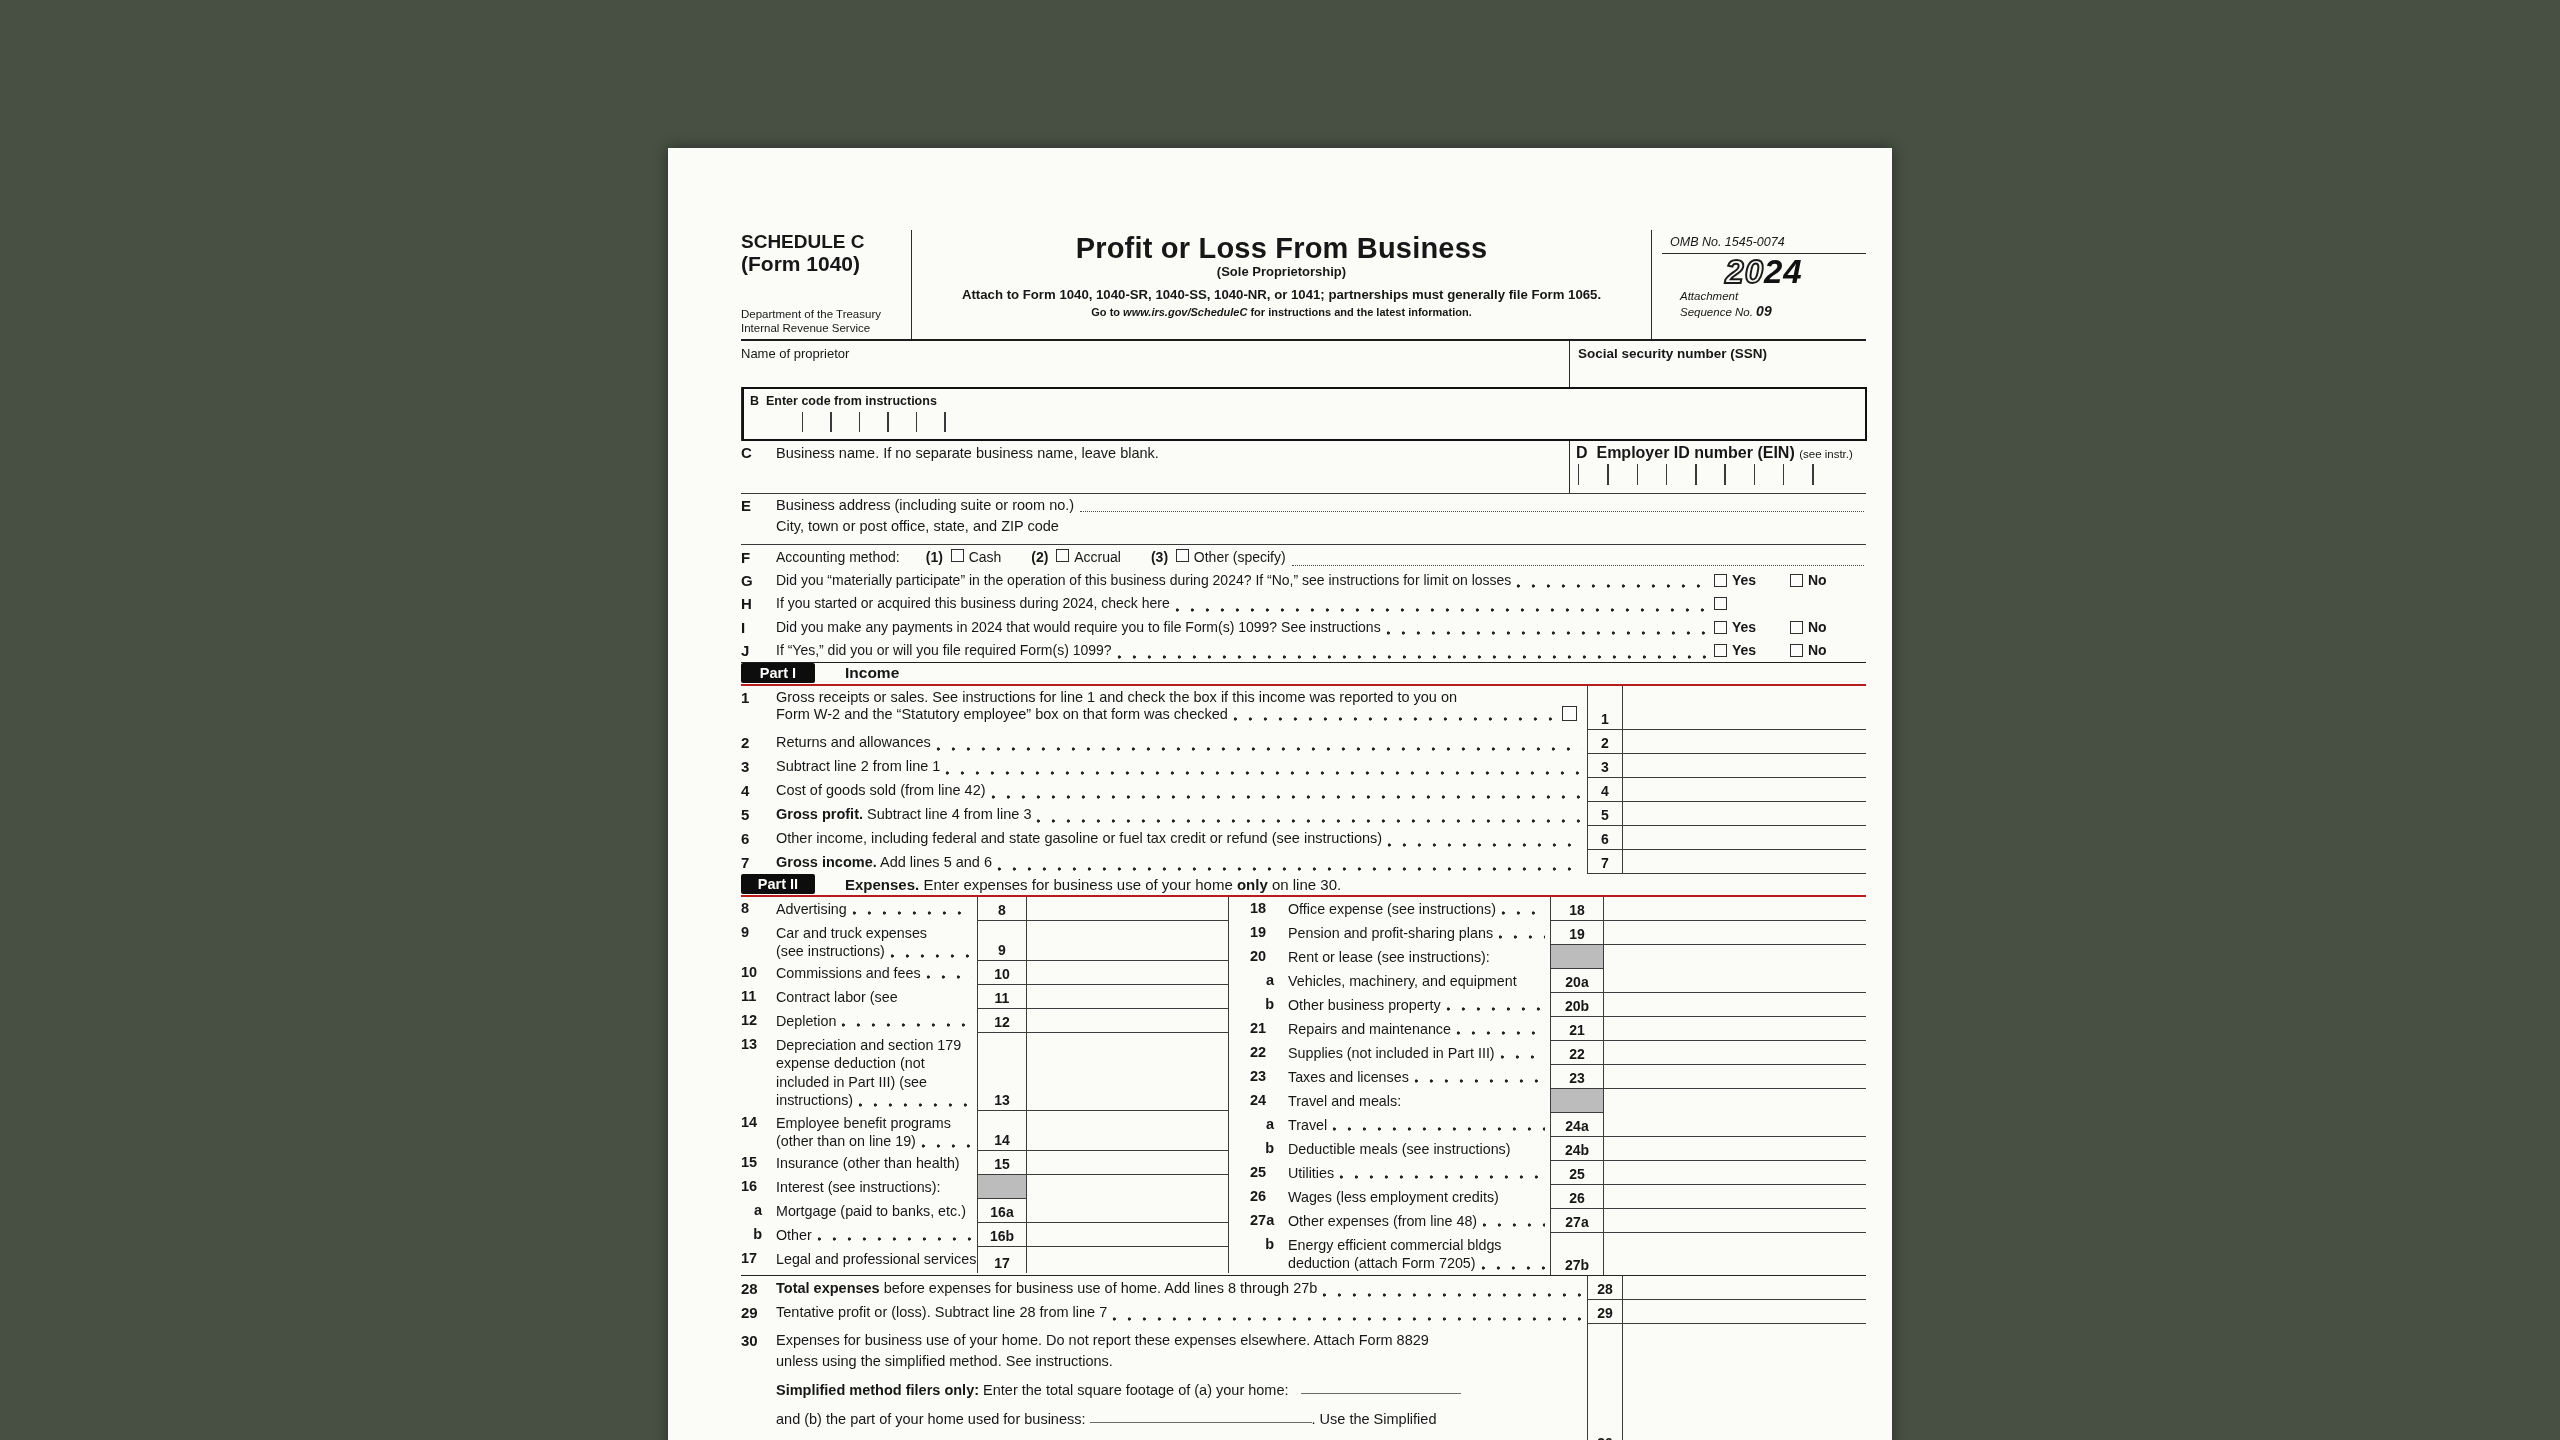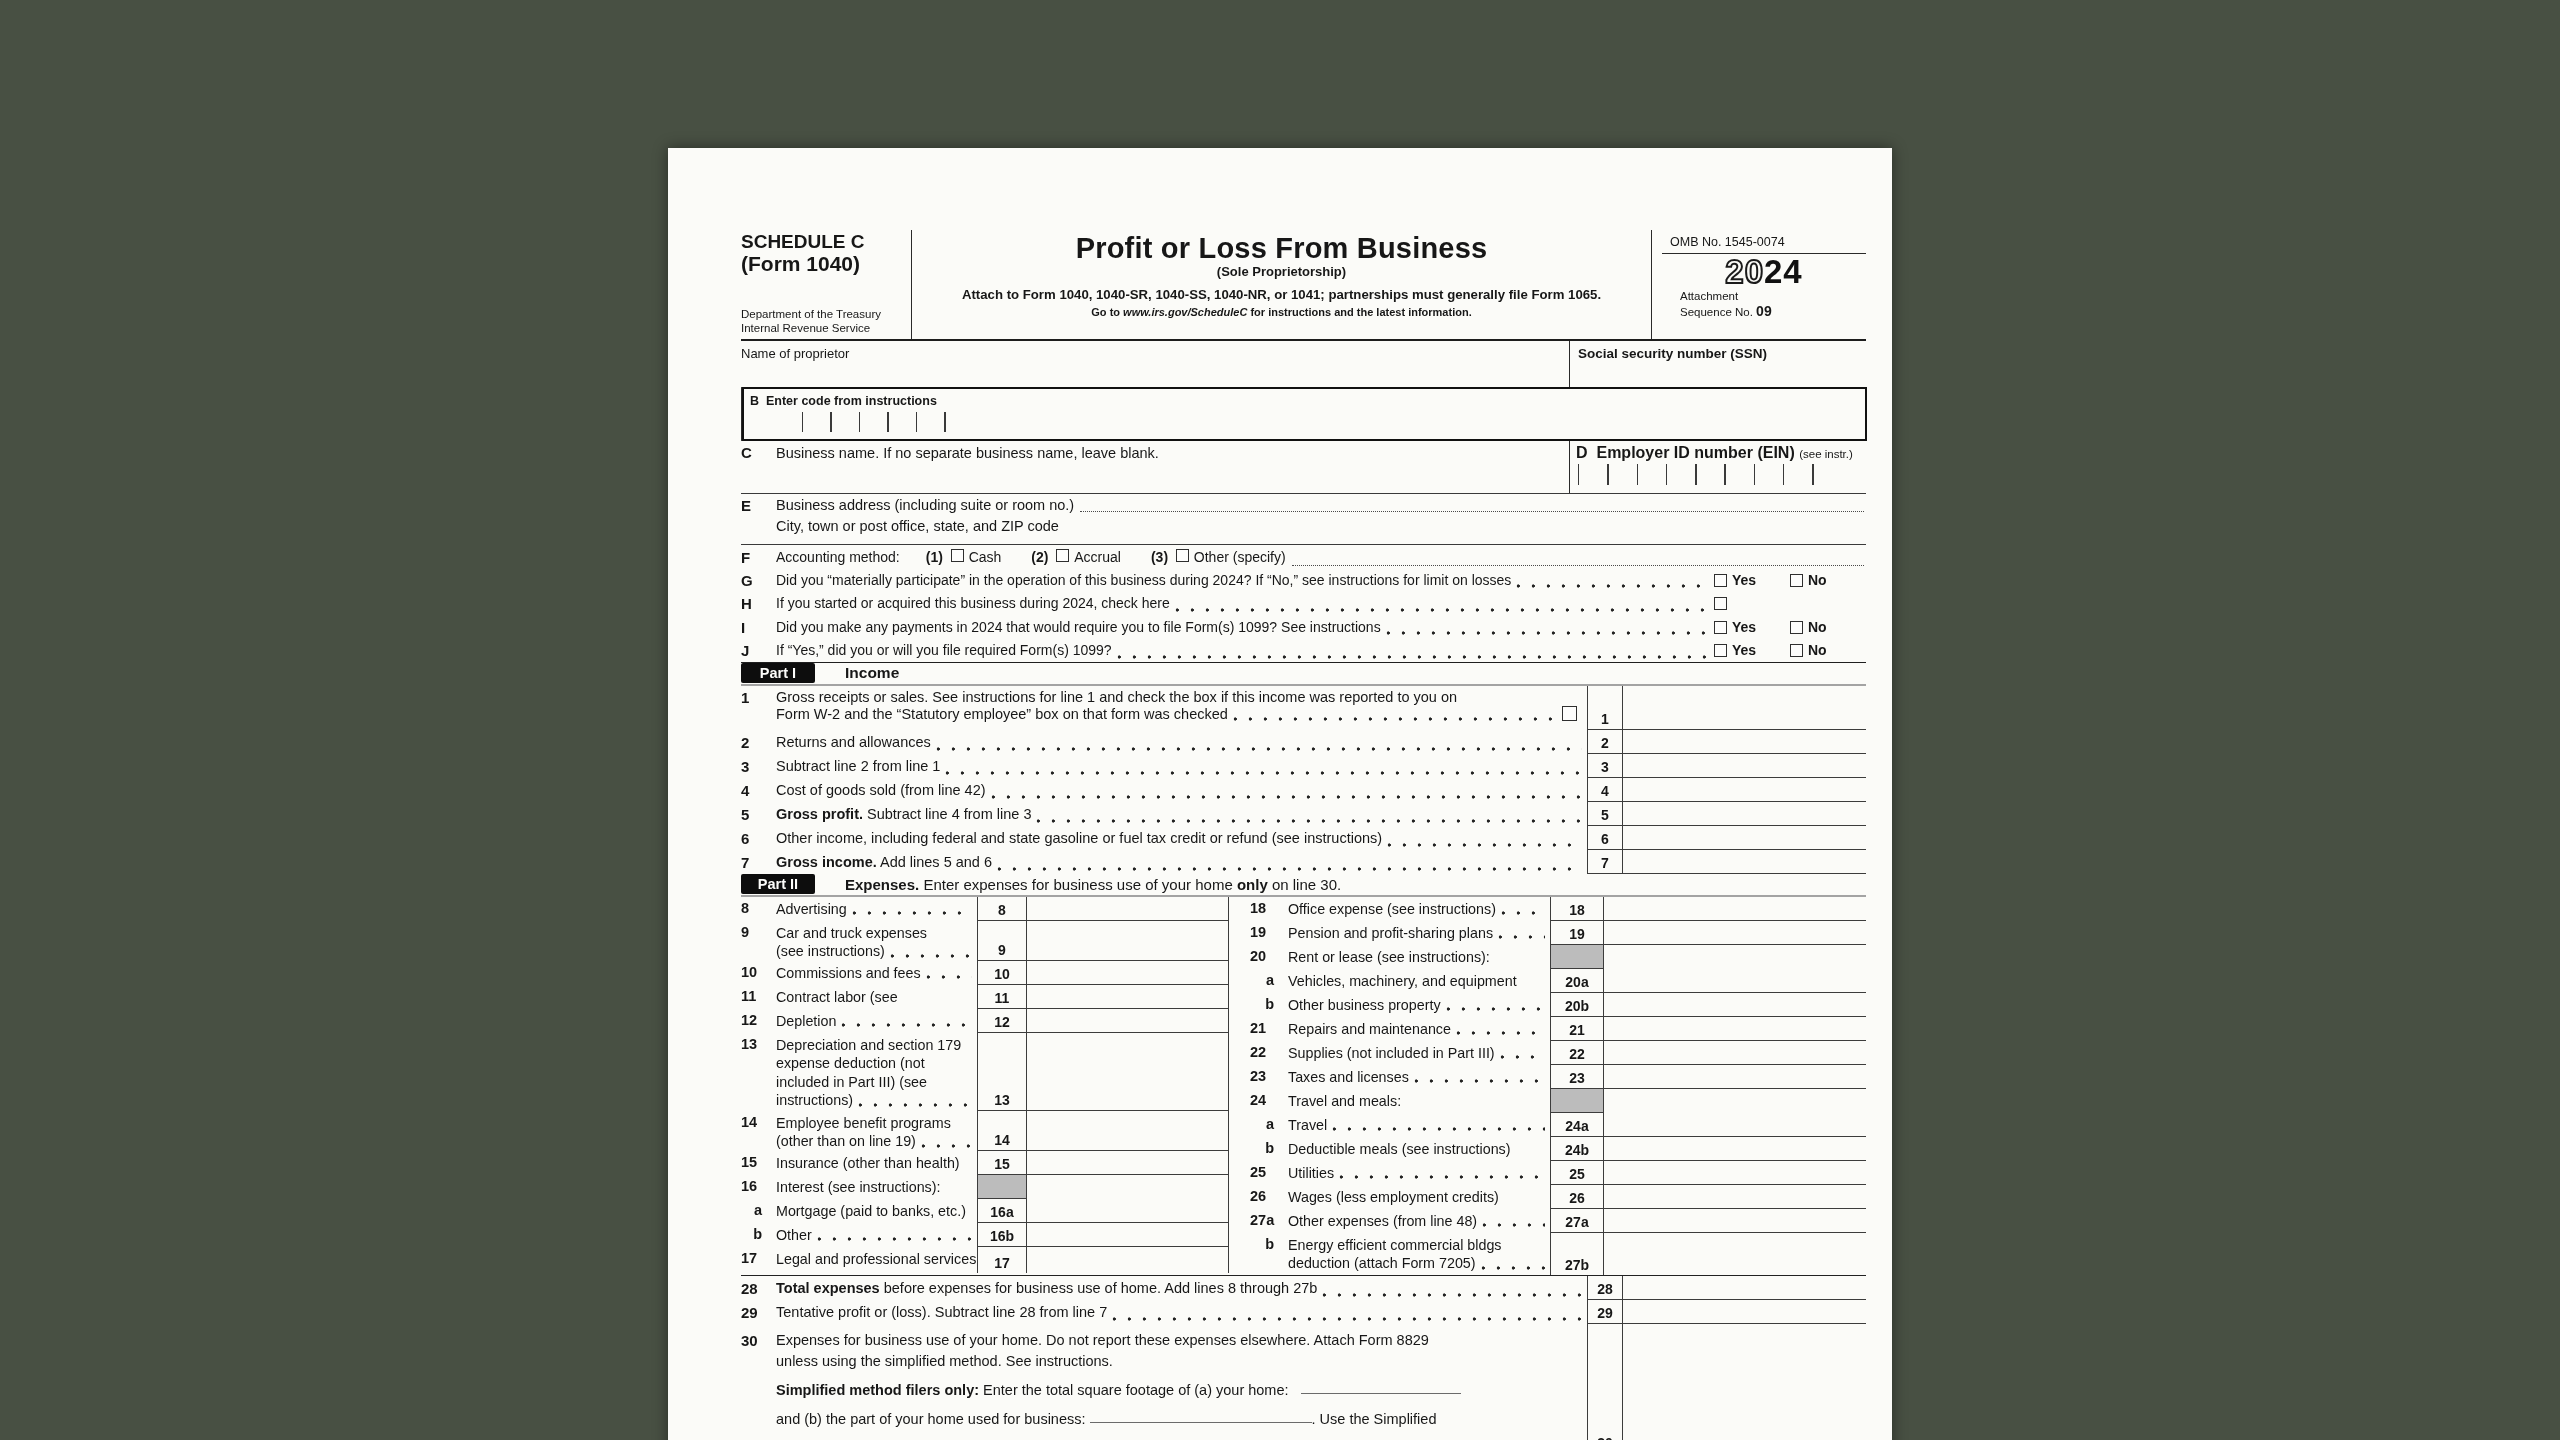--- a/index.html
+++ b/index.html
@@ -14,21 +14,21 @@
     position:absolute;left:668px;top:148px;width:1224px;height:1500px;
     background:#fbfbf8;box-shadow:0 0 14px rgba(0,0,0,.45);
     box-sizing:border-box;padding:82px 26px 0 73px;
   }
   .content{width:1125px;position:relative;}
 
   
   .hdr{display:flex;border-bottom:2px solid #1d1d1d;}
   .hdr-left{width:170px;display:flex;flex-direction:column;padding:2px 4px 3px 0;box-sizing:border-box;}
   .hdr-mid{width:741px;border-left:1.5px solid #2a2a2a;border-right:1.5px solid #2a2a2a;text-align:center;padding:2px 6px 4px;box-sizing:border-box;}
-  .hdr-right{flex:1;padding:2px 0 18px 10px;box-sizing:border-box;}
+  .hdr-right{flex:1;padding:2px 0 18px 10px;box-sizing:border-box;font-style:italic;}
   .sched{font-size:19px;font-weight:bold;line-height:1.05;}
   .form1040{font-size:21px;font-weight:bold;line-height:1.1;}
   .dept{font-size:11.5px;line-height:1.18;margin-top:auto;}
   .title{font-size:29px;font-weight:bold;line-height:1.05;margin-top:1px;letter-spacing:.2px;}
   .subtitle{font-size:13px;font-weight:bold;margin-top:1px;}
   .attach{font-size:13.2px;font-weight:bold;margin-top:6px;line-height:1.45;}
   .gotoline{font-size:11px;font-weight:bold;line-height:1.3;}
   .itl{font-style:italic;}
   .omb{font-size:12.5px;padding:3px 0 4px 8px;border-bottom:1.2px solid #2a2a2a;}
   .year{font-size:33px;font-weight:800;text-align:center;line-height:1.02;margin-top:1px;letter-spacing:1px;}
@@ -61,21 +61,21 @@
   .cb{display:inline-block;width:13px;height:13px;border:1.5px solid #2f2f2f;box-sizing:border-box;background:#fdfdfc;vertical-align:-2px;margin-right:5px;}
   .cb15{width:15px;height:15px;}
   .dots{flex:1;align-self:flex-end;height:16px;margin:0 5px;
     background-image:radial-gradient(circle at 2.2px 11px,#222 1.35px,transparent 1.8px);
     background-size:15px 16px;background-repeat:repeat-x;}
   .dotted-line{flex:1;align-self:flex-end;height:14px;margin:0 2px 2px 6px;border-bottom:1.6px dotted #4a4a4a;}
   .yn{display:flex;width:152px;flex:none;font-weight:bold;}
   .yn .pair{width:76px;}
 
   
-  .partbar{display:flex;align-items:center;height:23px;border-bottom:2px solid #a3a3a3;box-sizing:border-box;}
+  .partbar{display:flex;align-items:center;height:23px;border-bottom:2px solid #b91c1c;box-sizing:border-box;}
   .badge{background:#0d0d0d;color:#fdfdfb;font-weight:bold;font-size:14.5px;width:74px;height:20px;display:flex;align-items:center;justify-content:center;border-radius:2px;}
   .partname{font-weight:bold;font-size:15.5px;margin-left:30px;}
   .partdesc{font-size:15px;margin-left:30px;}
   .partdesc b{font-size:15px;}
 
   
   .p1row{display:flex;box-sizing:border-box;}
   .p1label{width:846px;box-sizing:border-box;display:flex;align-items:flex-start;padding-top:4px;font-size:14.5px;}
   .p1label2{width:846px;box-sizing:border-box;padding-top:3px;font-size:14.5px;}
   .p1box{width:36px;flex:none;border-left:1px solid #3c3c3c;border-right:1px solid #3c3c3c;border-bottom:1px solid #3c3c3c;box-sizing:border-box;display:flex;align-items:flex-end;justify-content:center;font-weight:bold;font-size:14px;padding-bottom:2px;}

